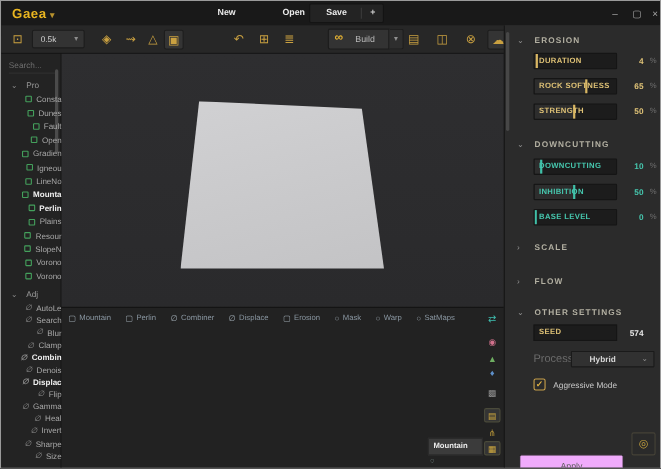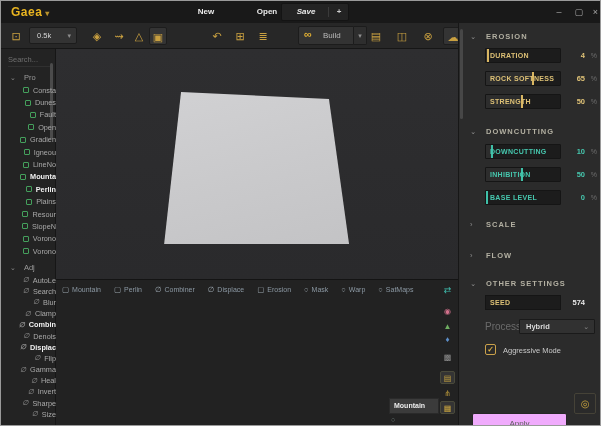--- a/index.html
+++ b/index.html
@@ -12,21 +12,21 @@
   }
   
   .titlebar{position:absolute;left:0;top:0;width:100%;height:32px;background:#191919;}
   .logo{position:absolute;left:10px;top:4px;font-size:12px;font-weight:bold;color:#e9b520;letter-spacing:.5px;cursor:default;}
   .logo-caret{color:#b8922d;font-size:8px;margin-left:3px;}
   .doc-tab{position:absolute;left:57px;top:0;height:22px;width:104px;background:#2d2d2d;color:#d8d8d8;line-height:22px;padding-left:10px;font-size:8px;}
   .menu-btn{position:absolute;top:0;height:22px;line-height:22px;color:#ececec;font-weight:bold;font-size:8px;text-align:center;cursor:default;}
   .mb-new{left:190px;width:30px;}
   .mb-open{left:234px;width:32px;margin-left:16px;}
   .save-group{position:absolute;left:280px;top:2px;height:18px;width:68px;background:#232323;border:1px solid #141414;border-radius:2px;}
-  .mb-save{position:absolute;left:6px;top:0;width:36px;height:16px;line-height:16px;text-align:center;color:#ececec;font-weight:bold;font-style:italic;}
+  .mb-save{position:absolute;left:6px;top:0;width:36px;height:16px;line-height:16px;text-align:center;color:#ececec;font-weight:bold;}
   .save-sep{position:absolute;left:46px;top:3px;width:1px;height:10px;background:#3a3a3a;}
   .mb-plus{position:absolute;left:48px;top:0;width:18px;height:16px;line-height:16px;text-align:center;color:#cfcfcf;font-weight:bold;}
   .build-info{position:absolute;left:452px;top:0;width:96px;height:22px;line-height:22px;color:#6f6f6f;font-size:7.5px;}
   .winbtn{position:absolute;top:0;width:18px;height:22px;line-height:22px;text-align:center;color:#a8a8a8;font-size:9px;cursor:default;}
   .wb-min{left:549px;} .wb-max{left:569px;} .wb-close{left:588px;width:13px;}
   
   .toolbar{position:absolute;left:0;top:22px;width:100%;height:26px;background:#272727;border-bottom:1px solid #161616;}
   .tb-icon{position:absolute;top:4px;height:18px;line-height:18px;text-align:center;color:#c9a040;font-size:11px;cursor:default;}
   .tb-box{background:#343434;border:1px solid #1d1d1d;border-radius:2px;}
   .res-dd{position:absolute;left:28px;top:4px;width:48px;height:17px;background:#333333;border:1px solid #1c1c1c;border-radius:2px;color:#d5d5d5;font-size:7.5px;line-height:15px;padding-left:7px;}
@@ -72,21 +72,21 @@
   .slider.gold .fill{border-right:2px solid #d9b662;}
   .slider.teal .fill{border-right:2px solid #3fc0a8;}
   .slider .lab{position:absolute;left:4px;top:0;line-height:14px;font-size:7px;font-weight:bold;letter-spacing:.3px;}
   .gold .lab{color:#ddc075;} .teal .lab{color:#46c7ae;}
   .val{position:absolute;width:22px;text-align:right;font-size:7.5px;font-weight:bold;line-height:15px;}
   .val.gold-v{color:#e0c377;} .val.teal-v{color:#46c7ae;} .val.white-v{color:#e8e8e8;}
   .pct{position:absolute;width:10px;color:#6d6d6d;font-size:7px;line-height:15px;text-align:right;}
   .seedbox{position:absolute;left:26px;width:76px;height:15px;background:#1c1c1c;border:1px solid #151515;}
   .seedbox .lab{position:absolute;left:4px;line-height:14px;font-size:7px;font-weight:bold;color:#ddc075;letter-spacing:.3px;}
   .proc-lab{position:absolute;left:26px;color:#6b6b6b;font-size:10px;line-height:15px;}
-  .dd{position:absolute;left:60px;width:76px;height:15px;background:#313131;border:1px solid #1a1a1a;border-radius:1px;color:#d8d8d8;font-size:7.5px;font-weight:bold;line-height:14px;padding-left:6px;}
+  .dd{position:absolute;left:60px;width:76px;height:15px;background:#313131;border:1px solid #1a1a1a;border-radius:1px;color:#d8d8d8;font-size:7.5px;font-weight:bold;line-height:14px;padding-left:16px;}
   .dd .caret{position:absolute;right:5px;top:0;color:#8d8d8d;font-size:7px;font-weight:normal;}
   .cb{position:absolute;left:26px;width:11px;height:11px;background:#2a2a2a;border:1px solid #caa14b;border-radius:2px;color:#e2b445;font-size:8px;line-height:10px;text-align:center;font-weight:bold;}
   .cb-lab{position:absolute;left:44px;color:#c9c9c9;font-size:7.5px;line-height:13px;}
   .apply{position:absolute;left:13px;top:370px;width:95px;height:21px;background:#f0abfc;border:1px solid #262626;border-radius:2px;color:#5d5d5d;font-weight:normal;font-size:8px;text-align:center;line-height:19px;cursor:default;margin-top:20px;}
   .pinbtn{position:absolute;left:115px;top:370px;width:22px;height:21px;background:#2a2a2a;border:1px solid #454237;border-radius:2px;color:#cfa93f;font-size:10px;text-align:center;line-height:19px;cursor:default;}
 </style>
 </head>
 <body>
 
 <div class="window">

